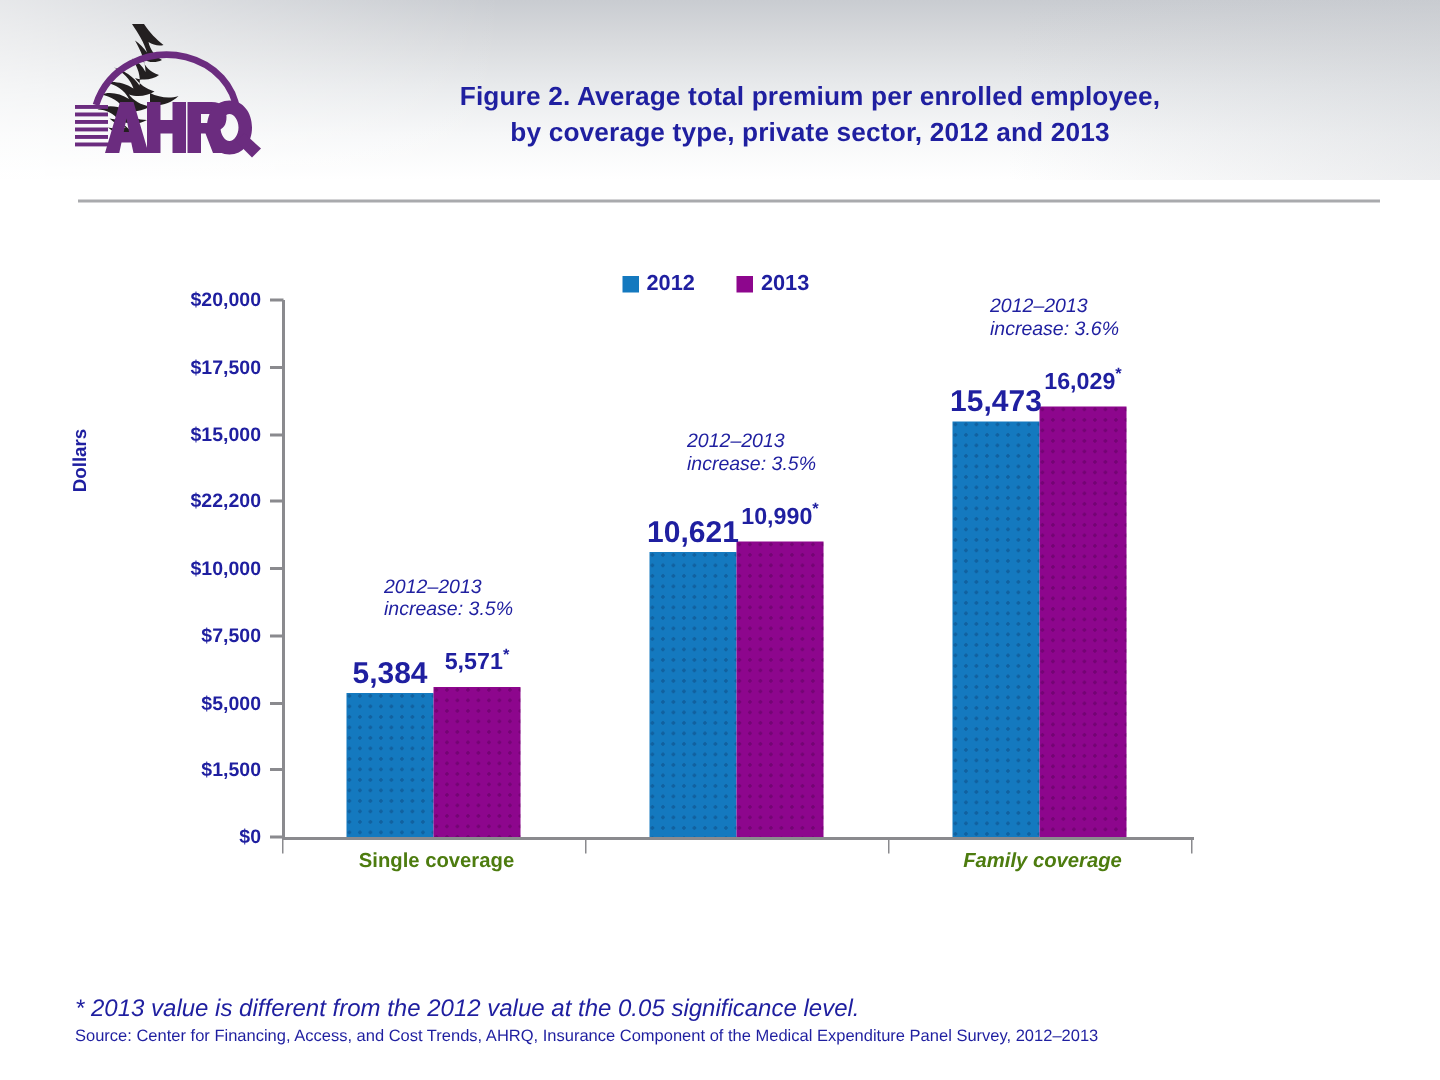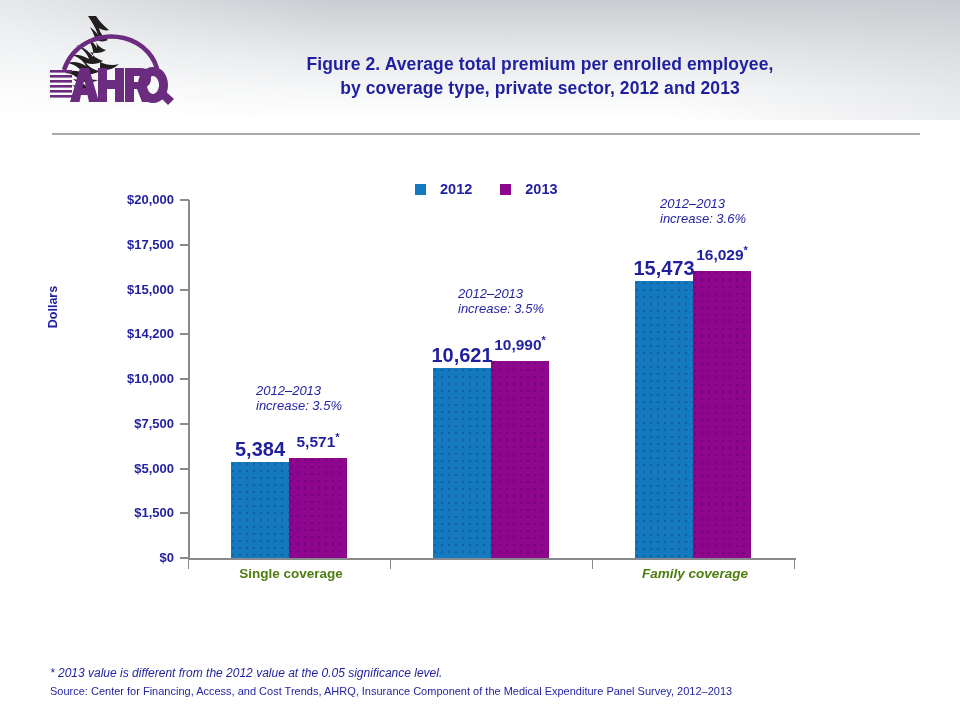--- a/index.html
+++ b/index.html
@@ -124,21 +124,21 @@
   }
 
   
   #legend {
     position: absolute;
     left: 415px; top: 182px;
     display: flex;
     align-items: center;
     gap: 28px;
   }
-  .legend-item { display: flex; align-items: center; gap: 14px; }
+  .legend-item { display: flex; align-items: center; gap: 5px; }
   .legend-swatch { width: 11px; height: 11px; display: block; }
   .legend-text {
     color: #1f1fa0;
     font-size: 14.5px;
     font-weight: bold;
     line-height: 14px;
   }
 
   
   .bar {
@@ -201,21 +201,21 @@
 
   
   #footnotes {
     position: absolute;
     left: 50px; top: 664px;
     width: 870px;
     color: #1f1fa0;
     line-height: 18px;
   }
   #footnote-sig {
-    font-size: 12px;
+    font-size: 16px;
     font-style: italic;
   }
   #footnote-source {
     font-size: 11px;
   }
 </style>
 </head>
 <body>
 
 <div id="header-band"></div>
@@ -274,21 +274,21 @@
       <div class="ytick-mark" style="top: 243.75px;"></div>
       <div class="ytick-label-wrap" style="top: 237.75px;">
         <div class="ytick-label">$17,500</div>
       </div>
       <div class="ytick-mark" style="top: 288.5px;"></div>
       <div class="ytick-label-wrap" style="top: 282.5px;">
         <div class="ytick-label">$15,000</div>
       </div>
       <div class="ytick-mark" style="top: 333.25px;"></div>
       <div class="ytick-label-wrap" style="top: 327.25px;">
-        <div class="ytick-label">$14,200</div>
+        <div class="ytick-label">$22,200</div>
       </div>
       <div class="ytick-mark" style="top: 378px;"></div>
       <div class="ytick-label-wrap" style="top: 372px;">
         <div class="ytick-label">$10,000</div>
       </div>
       <div class="ytick-mark" style="top: 422.75px;"></div>
       <div class="ytick-label-wrap" style="top: 416.75px;">
         <div class="ytick-label">$7,500</div>
       </div>
       <div class="ytick-mark" style="top: 467.5px;"></div>

